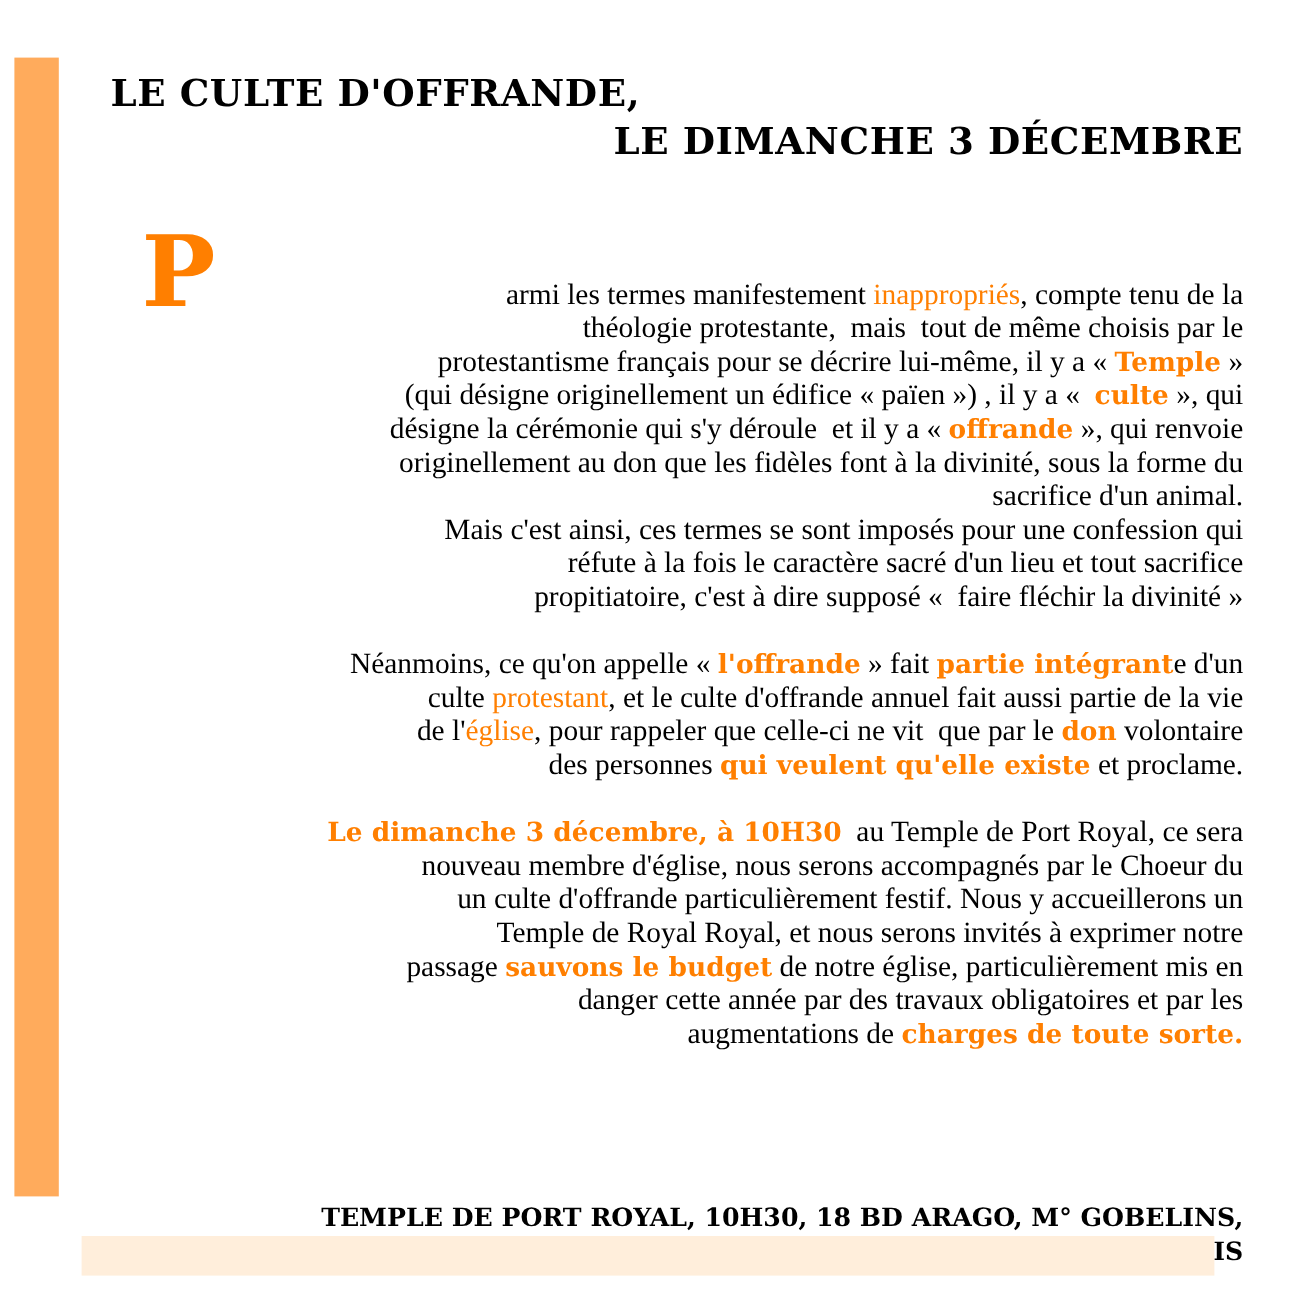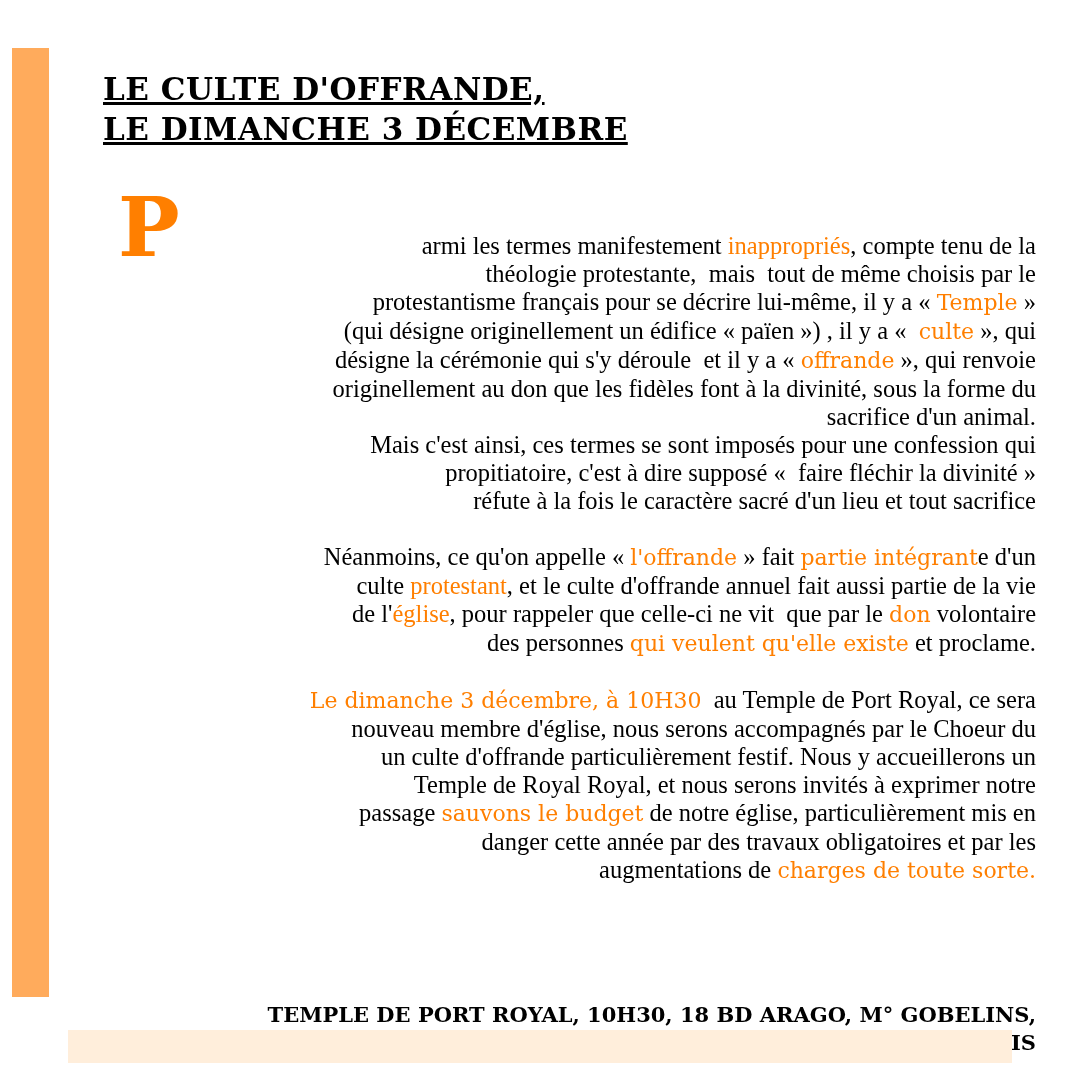--- a/index.html
+++ b/index.html
@@ -1,53 +1,53 @@
 <!DOCTYPE html>
 <html><head>
 <meta charset="utf-8">
 <style>
   html, body { margin:0; padding:0; }
   body { width:1080px; height:1080px; background:#ffffff; position:relative; overflow:hidden; }
   .side-bar { position:absolute; left:12px; top:48px; width:37px; height:949px; background:#ffab5c; }
   .bottom-band { position:absolute; left:68px; top:1030px; width:944px; height:33px; background:#ffeedb; }
   .title { position:absolute; left:92px; top:58px; width:944px; font-family:"DejaVu Serif", serif; font-weight:bold; font-size:31px; color:#000; line-height:40px; letter-spacing:0.5px; }
   .title .l1 { display:block; text-align:left; }
-  .title .l2 { display:block; }
+  .title .l2 { display:block; text-align:right; }
   .body { position:absolute; left:60px; top:232px; width:976px; font-family:"Liberation Serif", "DejaVu Serif", serif; font-size:24.5px; color:#000; text-align:right; line-height:28px; }
   .line { display:block; white-space:pre; }
   .gap { display:block; height:28px; }
   .o { color:#ff7f00; }
-  .ob { color:#ff7f00; font-weight:normal; font-family:"DejaVu Serif", serif; font-size:22px; }
+  .ob { color:#ff7f00; font-weight:bold; font-family:"DejaVu Serif", serif; font-size:22px; }
   .dropcap { position:absolute; left:118px; top:186px; font-family:"DejaVu Serif", serif; font-weight:bold; font-size:82px; line-height:82px; color:#ff7f00; }
   .footer { position:absolute; left:92px; top:957px; width:944px; text-align:right; font-family:"DejaVu Serif", serif; font-weight:bold; font-size:21px; line-height:28px; color:#000;margin-top:44px; }
 </style>
 </head>
 <body>
 
 <div class="side-bar"></div>
 
-<h1 class="title" style="margin:11px;text-decoration:underline;">
+<h1 class="title" style="margin:0;">
   <span class="l1">LE CULTE D'OFFRANDE,</span>
   <span class="l2">LE  DIMANCHE 3 DÉCEMBRE</span>
 </h1>
 
 <div class="dropcap">P</div>
 
 <div class="body">
   <div>
       <span class="line"><span>armi les termes manifestement </span><span class="o">inappropriés</span><span>, compte tenu de la</span></span>
       <span class="line"><span>théologie protestante,  mais  tout de même choisis par le</span></span>
       <span class="line"><span>protestantisme français pour se décrire lui-même, il y a « </span><span class="ob">Temple</span><span> »</span></span>
       <span class="line"><span>(qui désigne originellement un édifice « païen ») , il y a «  </span><span class="ob">culte</span><span> », qui</span></span>
       <span class="line"><span>désigne la cérémonie qui s'y déroule  et il y a « </span><span class="ob">offrande</span><span> », qui renvoie</span></span>
       <span class="line"><span>originellement au don que les fidèles font à la divinité, sous la forme du</span></span>
       <span class="line"><span>sacrifice d'un animal.</span></span>
       <span class="line"><span>Mais c'est ainsi, ces termes se sont imposés pour une confession qui</span></span>
+      <span class="line"><span>réfute à la fois le caractère sacré d'un lieu et tout sacrifice</span></span>
       <span class="line"><span>propitiatoire, c'est à dire supposé «  faire fléchir la divinité »</span></span>
-      <span class="line"><span>réfute à la fois le caractère sacré d'un lieu et tout sacrifice</span></span>
     </div>
   <span class="gap"></span>
   <div>
       <span class="line"><span>Néanmoins, ce qu'on appelle « </span><span class="ob">l'offrande</span><span> » fait </span><span class="ob">partie intégrant</span><span>e d'un</span></span>
       <span class="line"><span>culte </span><span class="o">protestant</span><span>, et le culte d'offrande annuel fait aussi partie de la vie</span></span>
       <span class="line"><span>de l'</span><span class="o">église</span><span>, pour rappeler que celle-ci ne vit  que par le </span><span class="ob">don</span><span> volontaire</span></span>
       <span class="line"><span>des personnes </span><span class="ob">qui veulent qu'elle existe</span><span> et proclame.</span></span>
     </div>
   <span class="gap"></span>
   <div>

